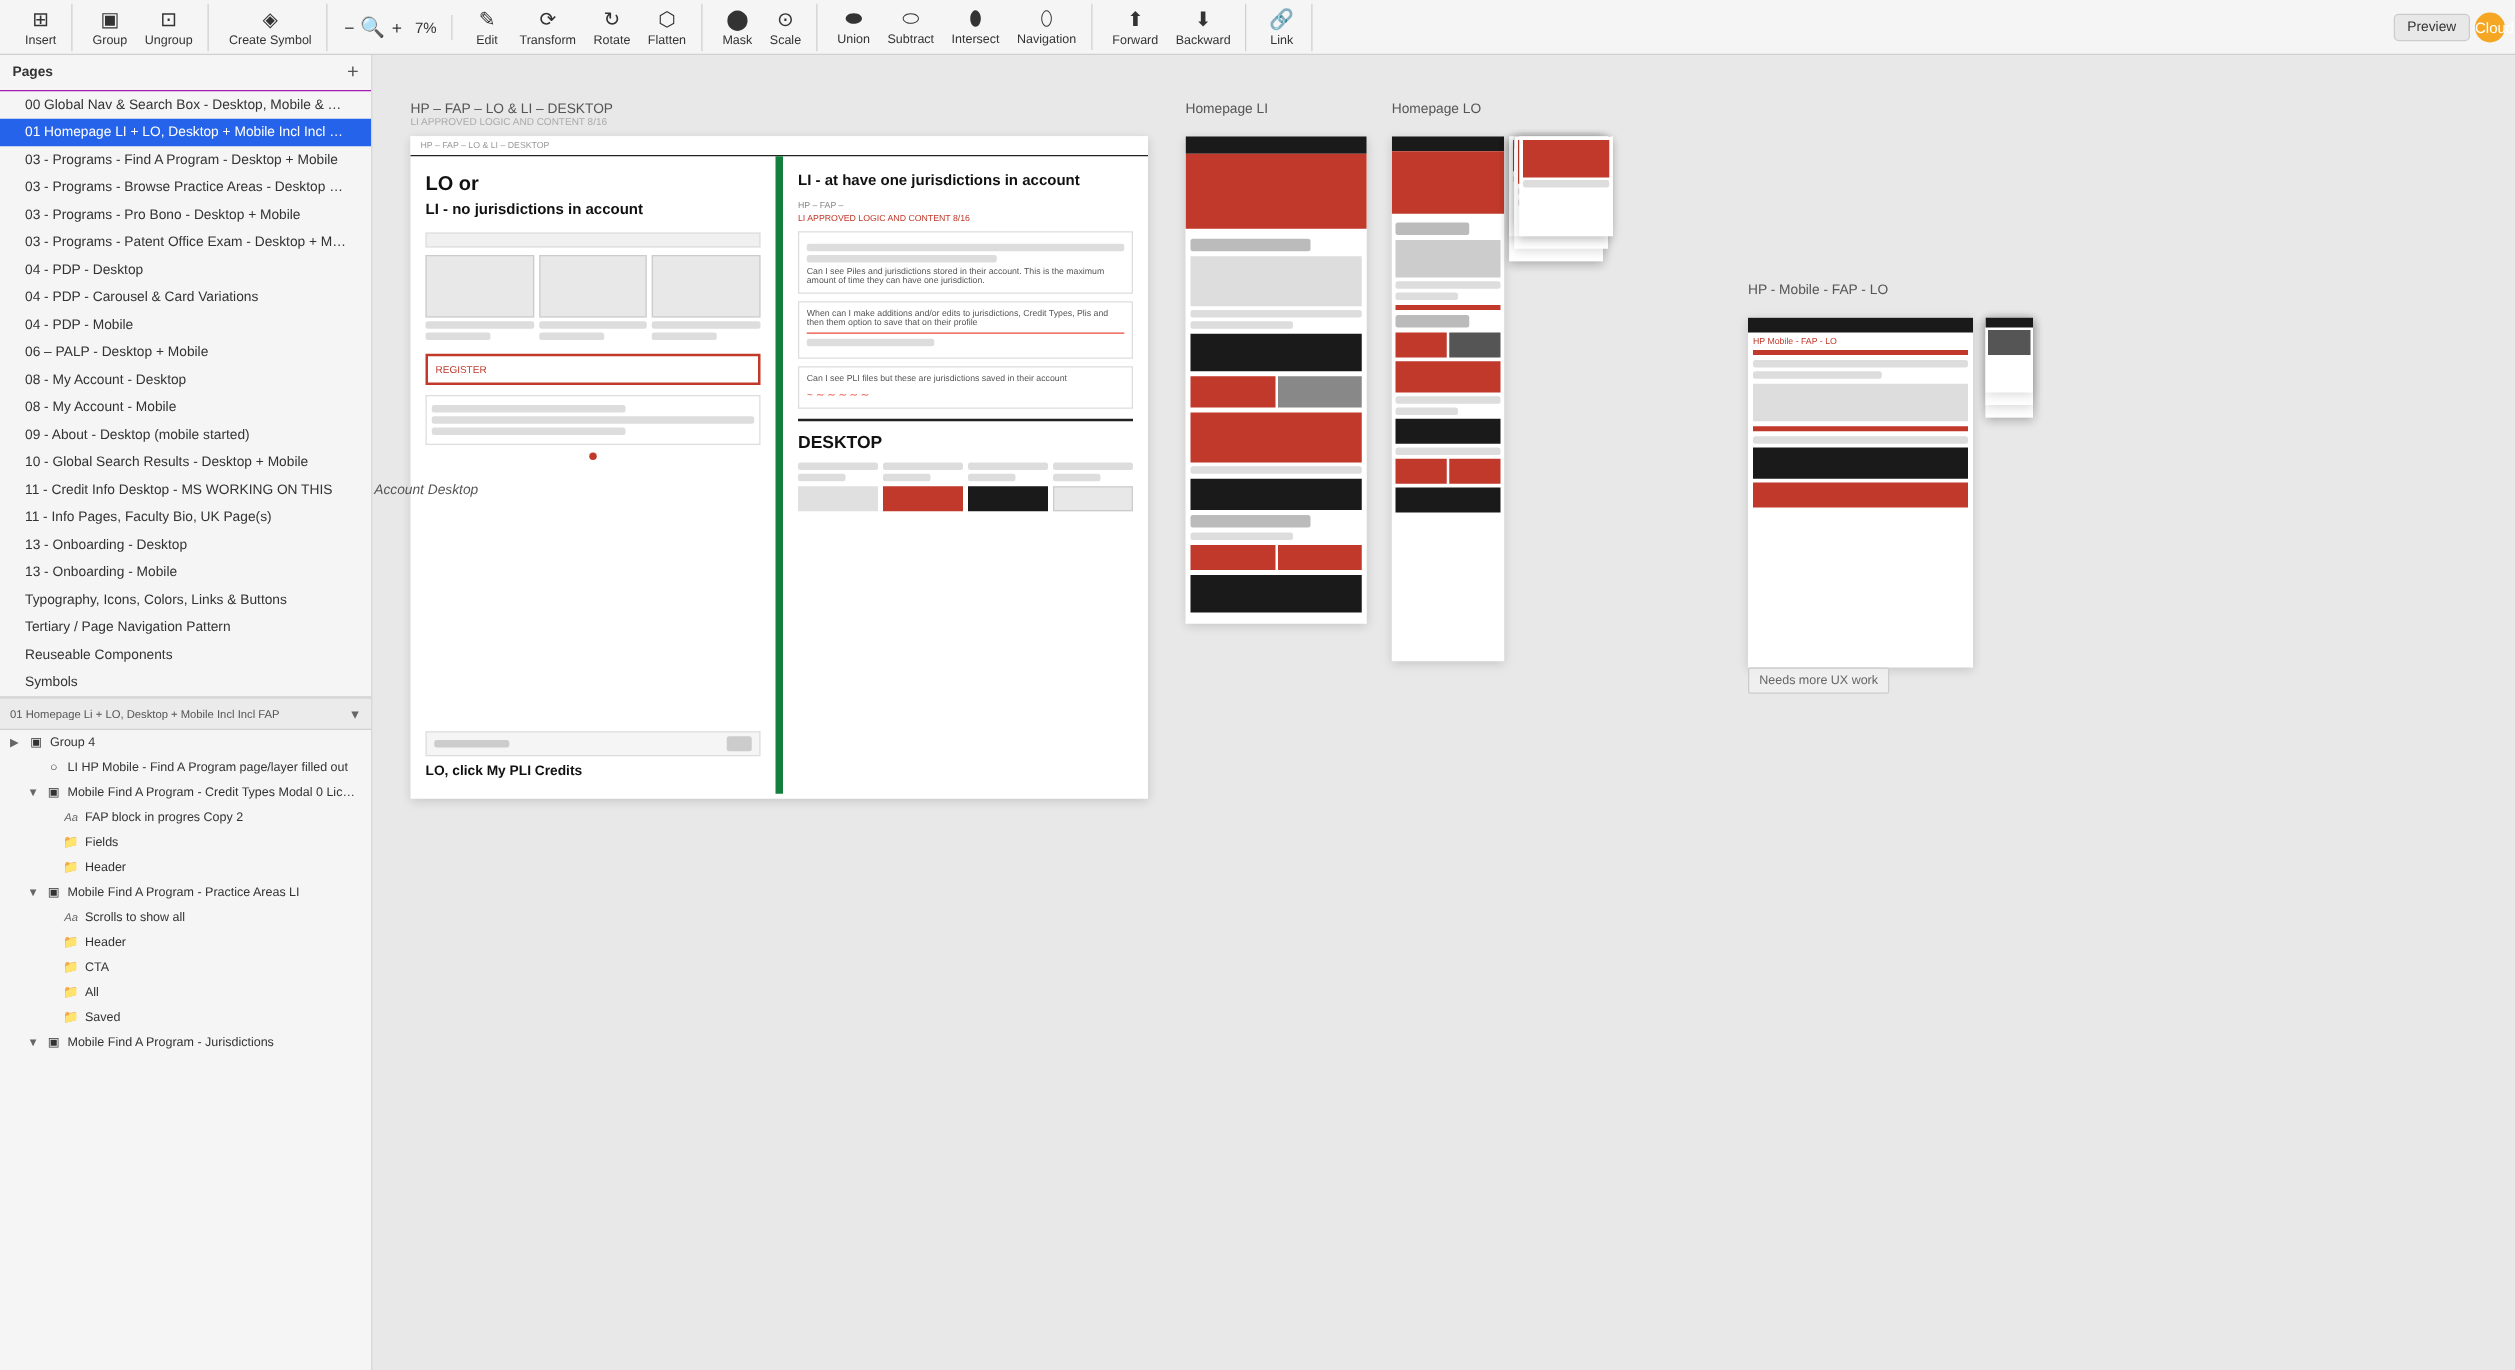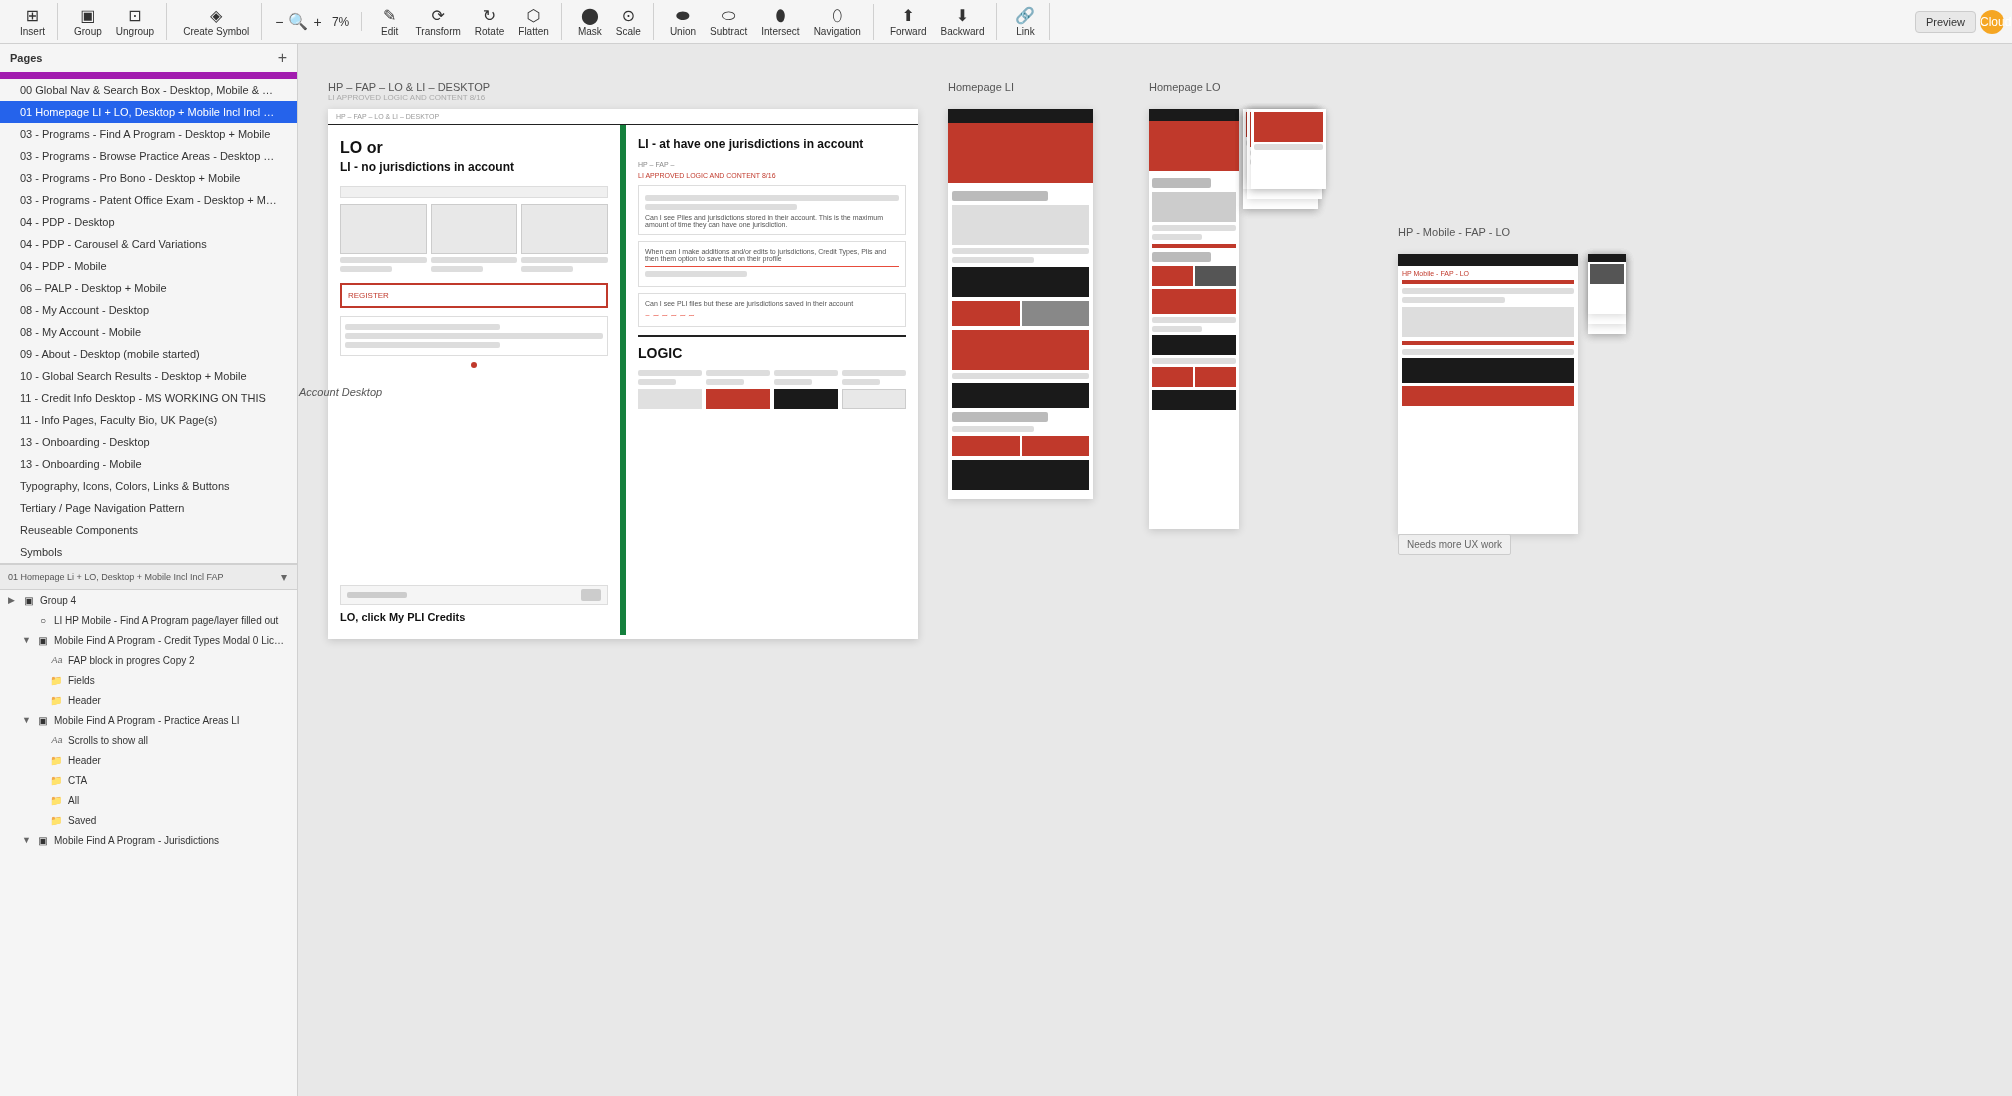--- a/index.html
+++ b/index.html
@@ -97,21 +97,21 @@
     }
     .panel-header {
       display: flex;
       align-items: center;
       justify-content: space-between;
       padding: 6px 10px;
       font-size: 11px;
       font-weight: 600;
       color: #333;
       background: #f5f5f5;
-      border-bottom: 7px solid #a21caf;
+      border-bottom: 1px solid #a21caf;
     }
     .panel-header .add-btn {
       background: none;
       border: none;
       font-size: 16px;
       cursor: pointer;
       color: #555;
       line-height: 1;
     }
     .pages-list {
@@ -542,21 +542,21 @@
                   <div style="height:1px;background:#e74c3c;margin:4px 0;"></div>
                   <div class="mock-text-line shorter"></div>
                 </div>
 
                 <div style="border:1px solid #ddd;padding:6px;margin-bottom:6px;font-size:7px;color:#555;">
                   <div>Can I see PLI files but these are jurisdictions saved in their account</div>
                   <div style="font-size:8px;color:#e74c3c;margin-top:4px;font-style:italic;">~ ∼ ∼ ∼ ∼ ∼</div>
                 </div>
 
                 <div style="border-top:2px solid #222;padding-top:8px;margin-top:8px;">
-                  <div style="font-size:14px;font-weight:bold;color:#111;margin-bottom:6px;">LOGIC</div>
+                  <div style="font-size:14px;font-weight:bold;color:#111;margin-bottom:6px;">DESKTOP</div>
                   <div style="display:flex;gap:4px;">
                     <div style="flex:1;">
                       <div class="mock-text-line full"></div>
                       <div class="mock-text-line short"></div>
                       <div style="height:20px;background:#e0e0e0;margin-top:4px;"></div>
                     </div>
                     <div style="flex:1;">
                       <div class="mock-text-line full"></div>
                       <div class="mock-text-line short"></div>
                       <div style="height:20px;background:#c0392b;margin-top:4px;"></div>
@@ -602,21 +602,21 @@
             <div class="mock-text-line short"></div>
             <div style="display:flex;gap:2px;margin:4px 0;">
               <div style="flex:1;height:20px;background:#c0392b;"></div>
               <div style="flex:1;height:20px;background:#c0392b;"></div>
             </div>
             <div style="height:30px;background:#1a1a1a;margin:4px 0;"></div>
           </div>
         </div>
       </div>
 
-      <div style="position:absolute;left:851px;top:55px;">
+      <div style="position:absolute;left:815px;top:55px;">
         <div class="artboard-label">Homepage LO</div>
 
         <div style="display:flex;gap:4px;position:relative;top:10px;">
 
           <div class="artboard" style="width:90px;height:420px;position:relative;overflow:hidden;">
             <div style="height:12px;background:#1a1a1a;"></div>
             <div style="height:50px;background:#c0392b;"></div>
             <div style="padding:3px;">
               <div class="mock-heading"></div>
               <div style="height:30px;background:#ccc;margin:2px 0;"></div>

